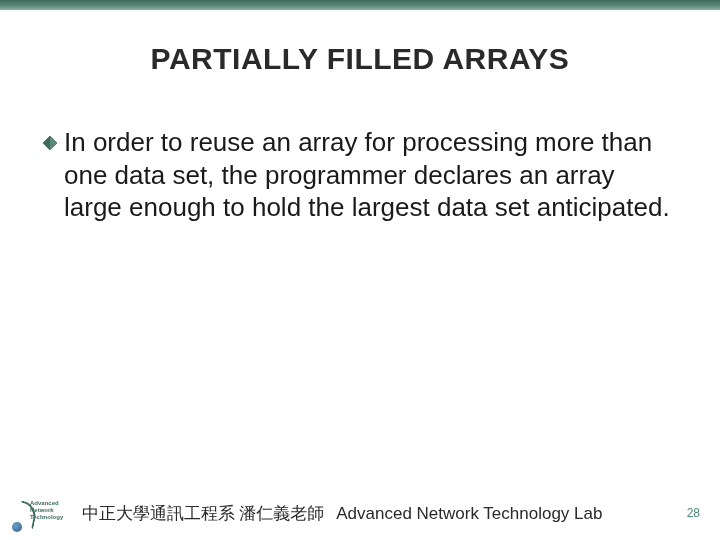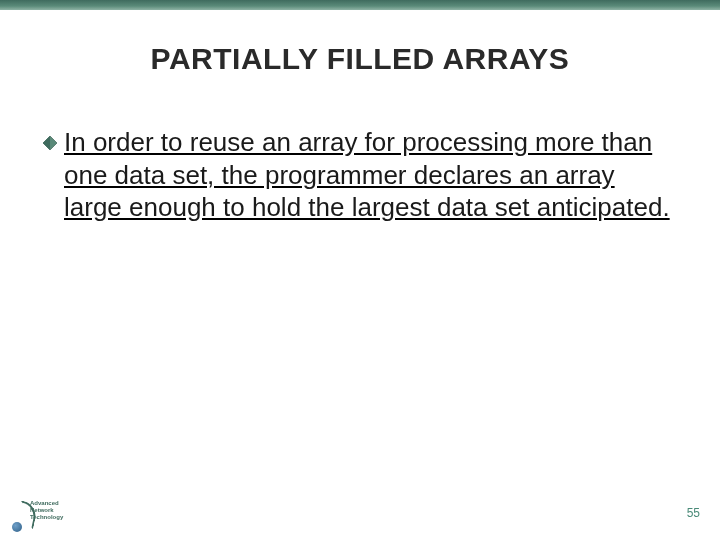--- a/index.html
+++ b/index.html
@@ -17,21 +17,20 @@
   }
   .title {
     margin-top: 32px;
     text-align: center;
     font-size: 30px;
     color: #2a2a2a;
     letter-spacing: 0.5px;
   }
   .body-area {
     padding: 50px 42px 0 42px;
-    text-decoration: underline;
   }
   .bullet-block {
     display: flex;
     align-items: flex-start;
   }
   .diamond-bullet {
     flex: 0 0 auto;
     margin-top: 9px;
     margin-right: 6px;
   }
@@ -120,14 +119,17 @@
 <div class="footer">
   <div class="footer-logo">
     <div class="swoosh"></div>
     <div class="globe"></div>
     <div class="lbl">
       <span>Advanced</span><br>
       <span>Network</span><br>
       <span>Technology</span>
     </div>
   </div>
-  <div class="page-num">55</div>
+  <div class="footer-text">
+    <span class="cjk">中正大學通訊工程系 潘仁義老師</span><span>Advanced Network Technology Lab</span>
+  </div>
+  <div class="page-num">28</div>
 </div>
 
 </body></html>

